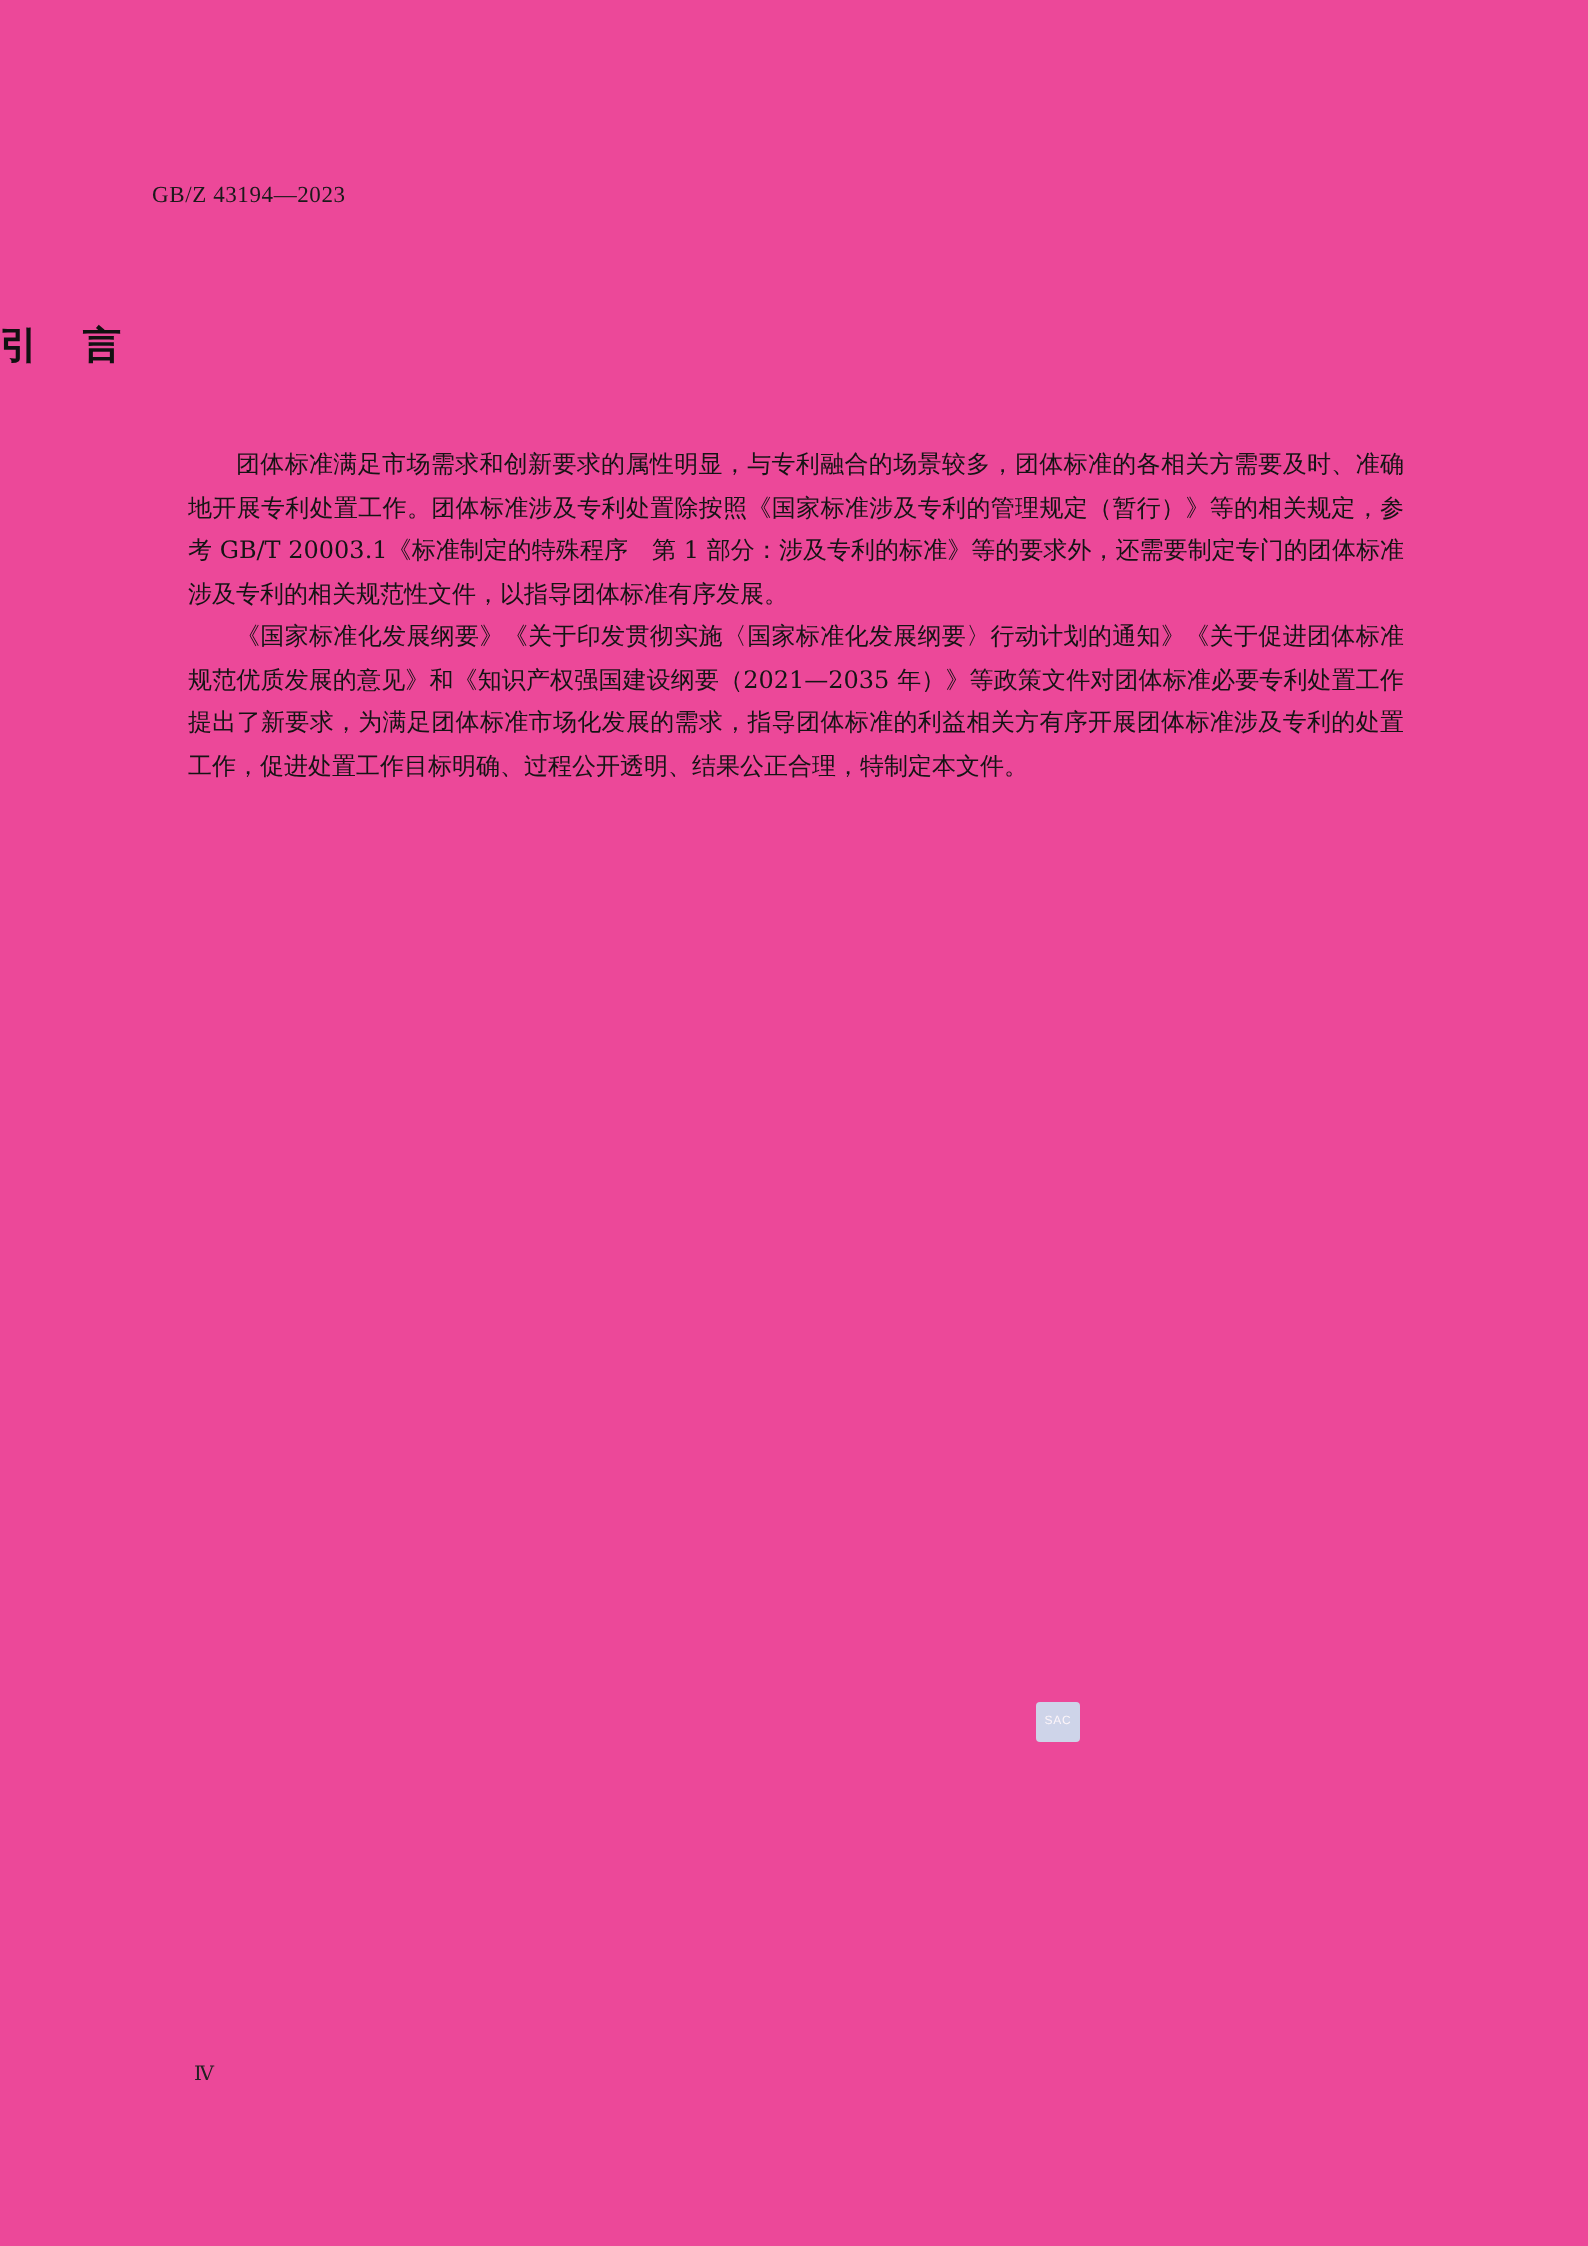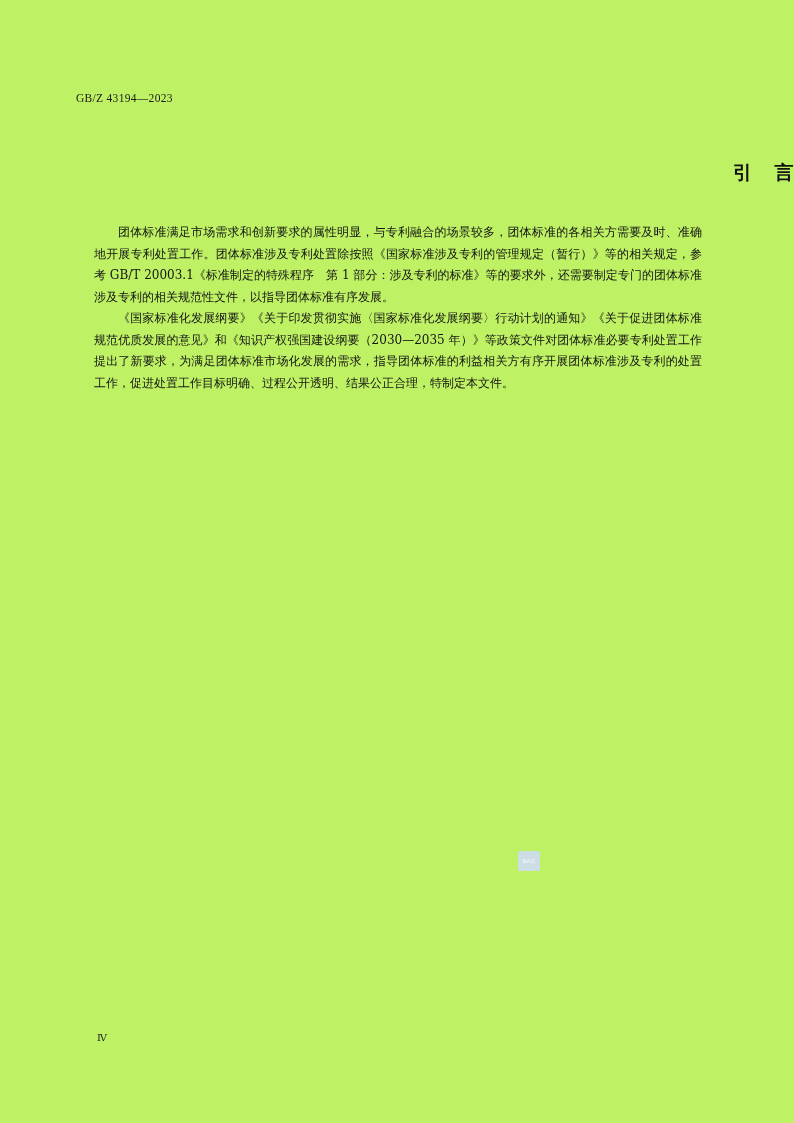--- a/index.html
+++ b/index.html
@@ -7,40 +7,40 @@
     padding: 0;
     background: #ffffff;
   }
   body {
     font-family: "Liberation Serif", "DejaVu Serif", serif;
   }
   .page {
     position: relative;
     width: 794px;
     height: 1123px;
-    background: #bef264;
+    background: #ec4899;
     overflow: hidden;
     box-sizing: border-box;
   }
   .std-no {
     position: absolute;
     left: 76px;
     top: 92px;
     font-size: 11.5px;
     letter-spacing: 0.3px;
     color: #1a1a1a;
     font-family: "Liberation Serif", "DejaVu Serif", serif;
     white-space: nowrap;
   }
   .doc-title {
     position: absolute;
     left: 0;
     right: 0;
     top: 160px;
-    text-align: right;
+    text-align: left;
     font-size: 19px;
     font-weight: bold;
     color: #111111;
     letter-spacing: 0.5px;
     font-family: "DejaVu Serif", "Liberation Serif", serif;
   }
   .doc-title .gap {
     display: inline-block;
     width: 22px;
   }
@@ -92,20 +92,20 @@
 <div class="page">
 
   <div class="std-no">GB/Z 43194—2023</div>
 
   <div class="doc-title">
     <span>引</span><span class="gap"></span><span>言</span>
   </div>
 
   <div class="body-block">
     <p class="para">团体标准满足市场需求和创新要求的属性明显，与专利融合的场景较多，团体标准的各相关方需要及时、准确地开展专利处置工作。团体标准涉及专利处置除按照《国家标准涉及专利的管理规定（暂行）》等的相关规定，参考 GB/T 20003.1《标准制定的特殊程序　第 1 部分：涉及专利的标准》等的要求外，还需要制定专门的团体标准涉及专利的相关规范性文件，以指导团体标准有序发展。</p>
-    <p class="para">《国家标准化发展纲要》《关于印发贯彻实施〈国家标准化发展纲要〉行动计划的通知》《关于促进团体标准规范优质发展的意见》和《知识产权强国建设纲要（2030—2035 年）》等政策文件对团体标准必要专利处置工作提出了新要求，为满足团体标准市场化发展的需求，指导团体标准的利益相关方有序开展团体标准涉及专利的处置工作，促进处置工作目标明确、过程公开透明、结果公正合理，特制定本文件。</p>
+    <p class="para">《国家标准化发展纲要》《关于印发贯彻实施〈国家标准化发展纲要〉行动计划的通知》《关于促进团体标准规范优质发展的意见》和《知识产权强国建设纲要（2021—2035 年）》等政策文件对团体标准必要专利处置工作提出了新要求，为满足团体标准市场化发展的需求，指导团体标准的利益相关方有序开展团体标准涉及专利的处置工作，促进处置工作目标明确、过程公开透明、结果公正合理，特制定本文件。</p>
   </div>
 
   <div class="watermark">SAC</div>
 
   <div class="page-number">Ⅳ</div>
 
 </div>
 
 </body></html>

